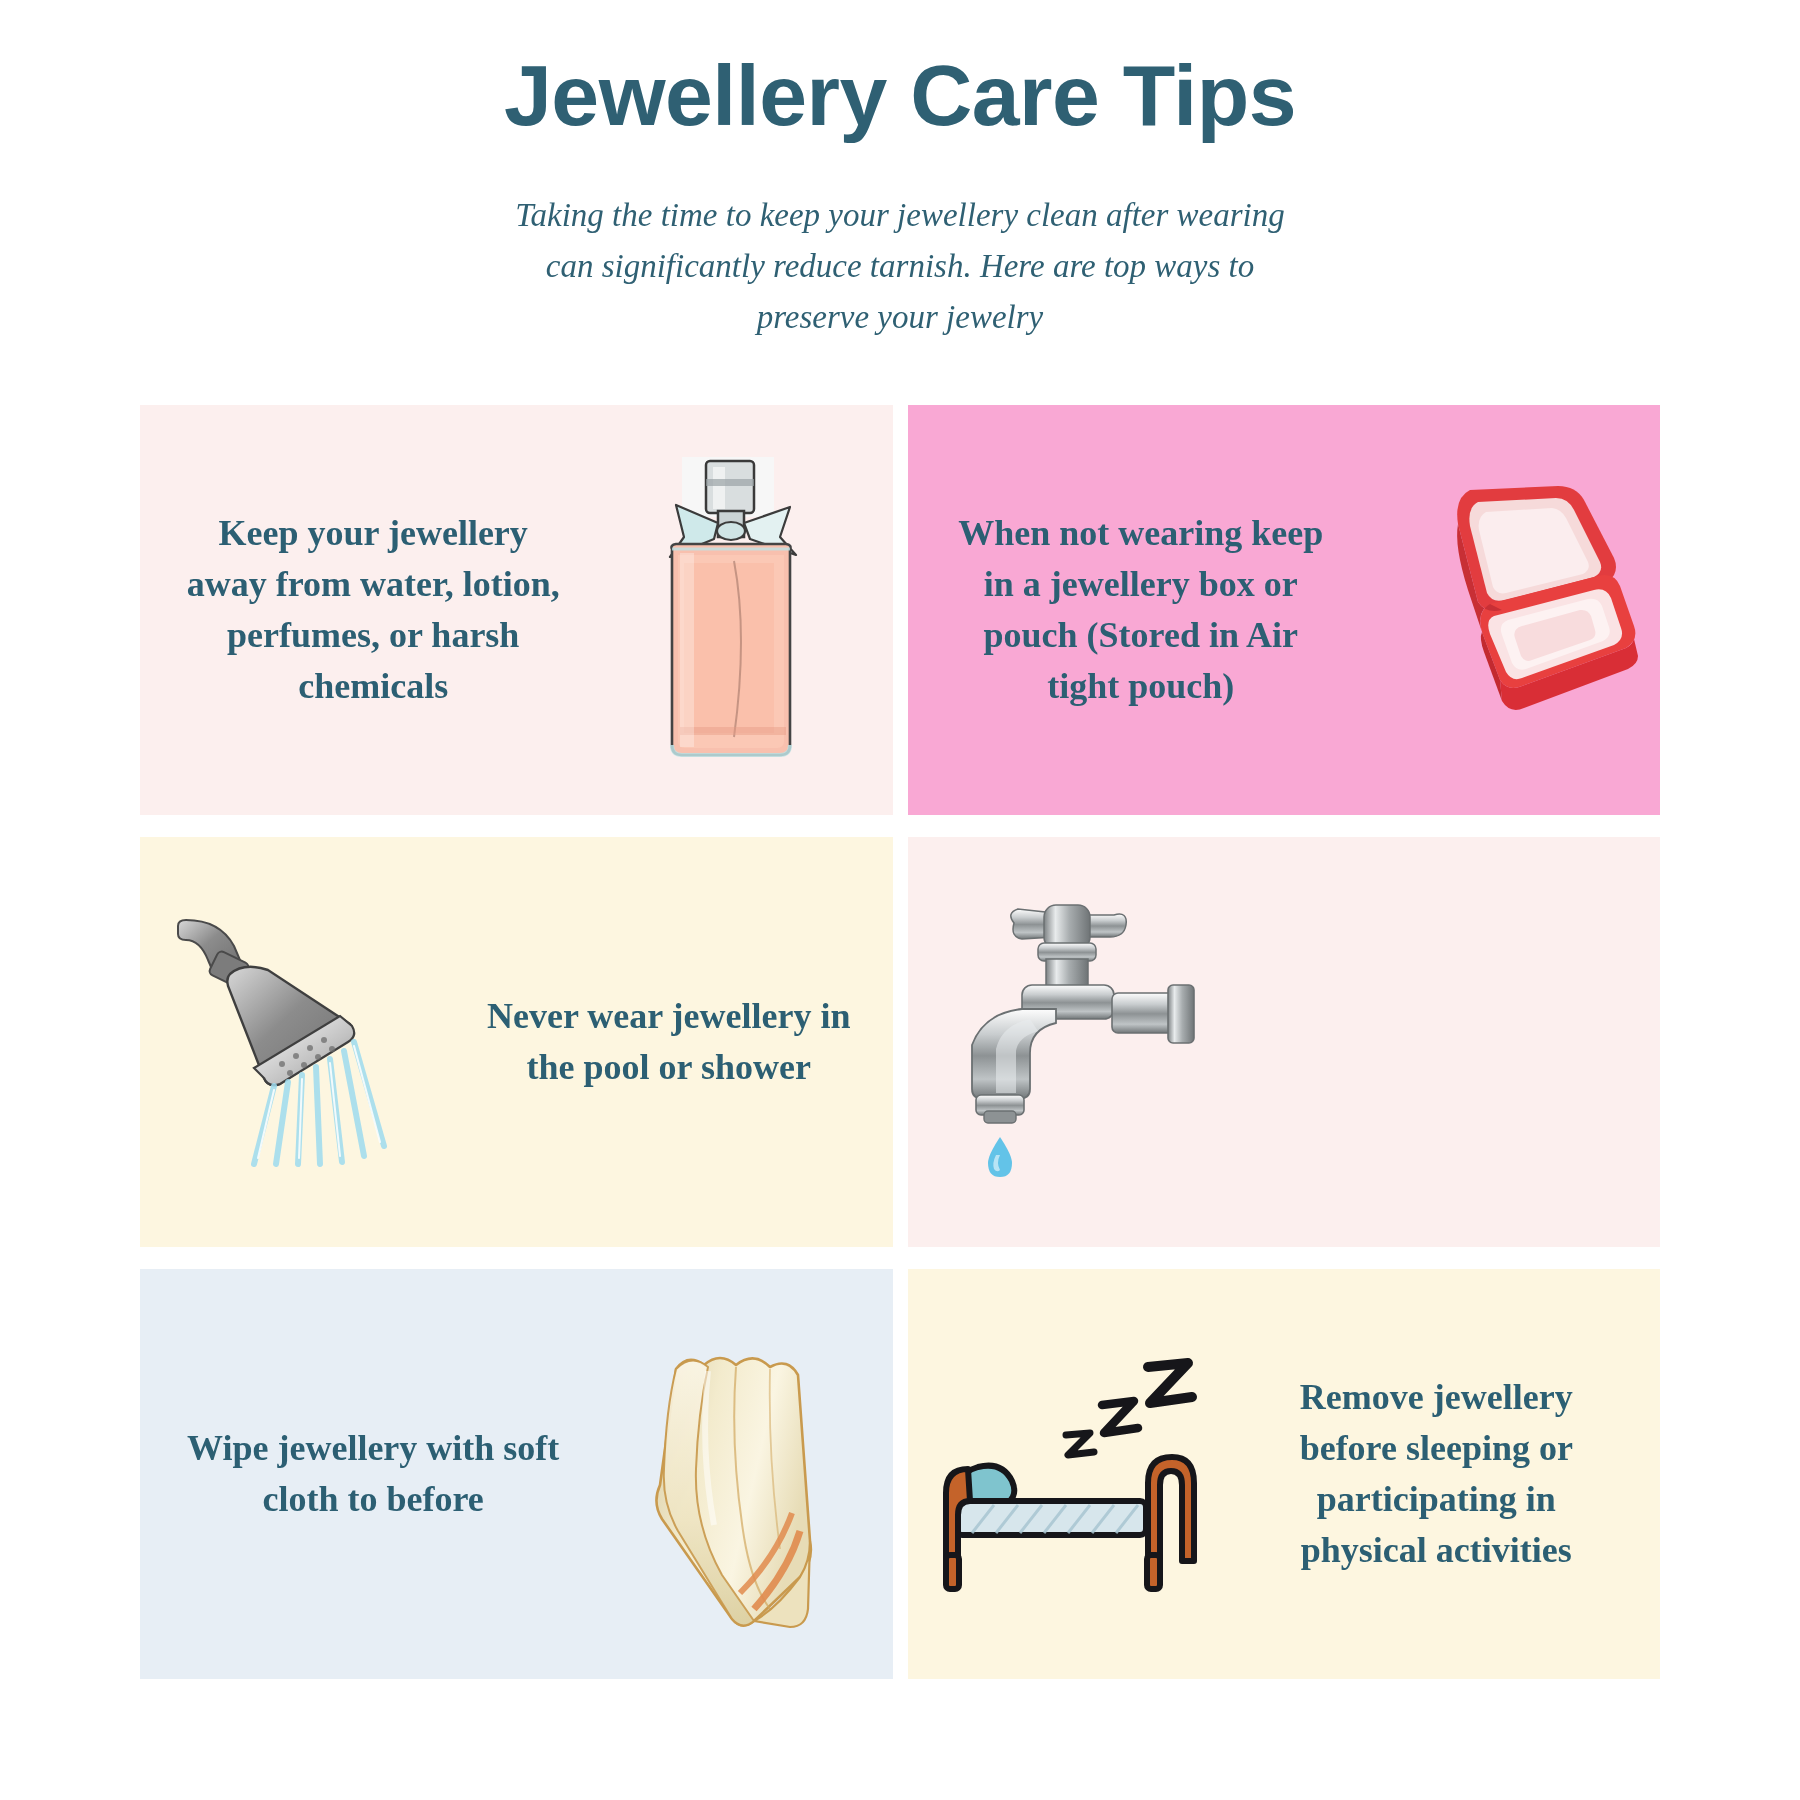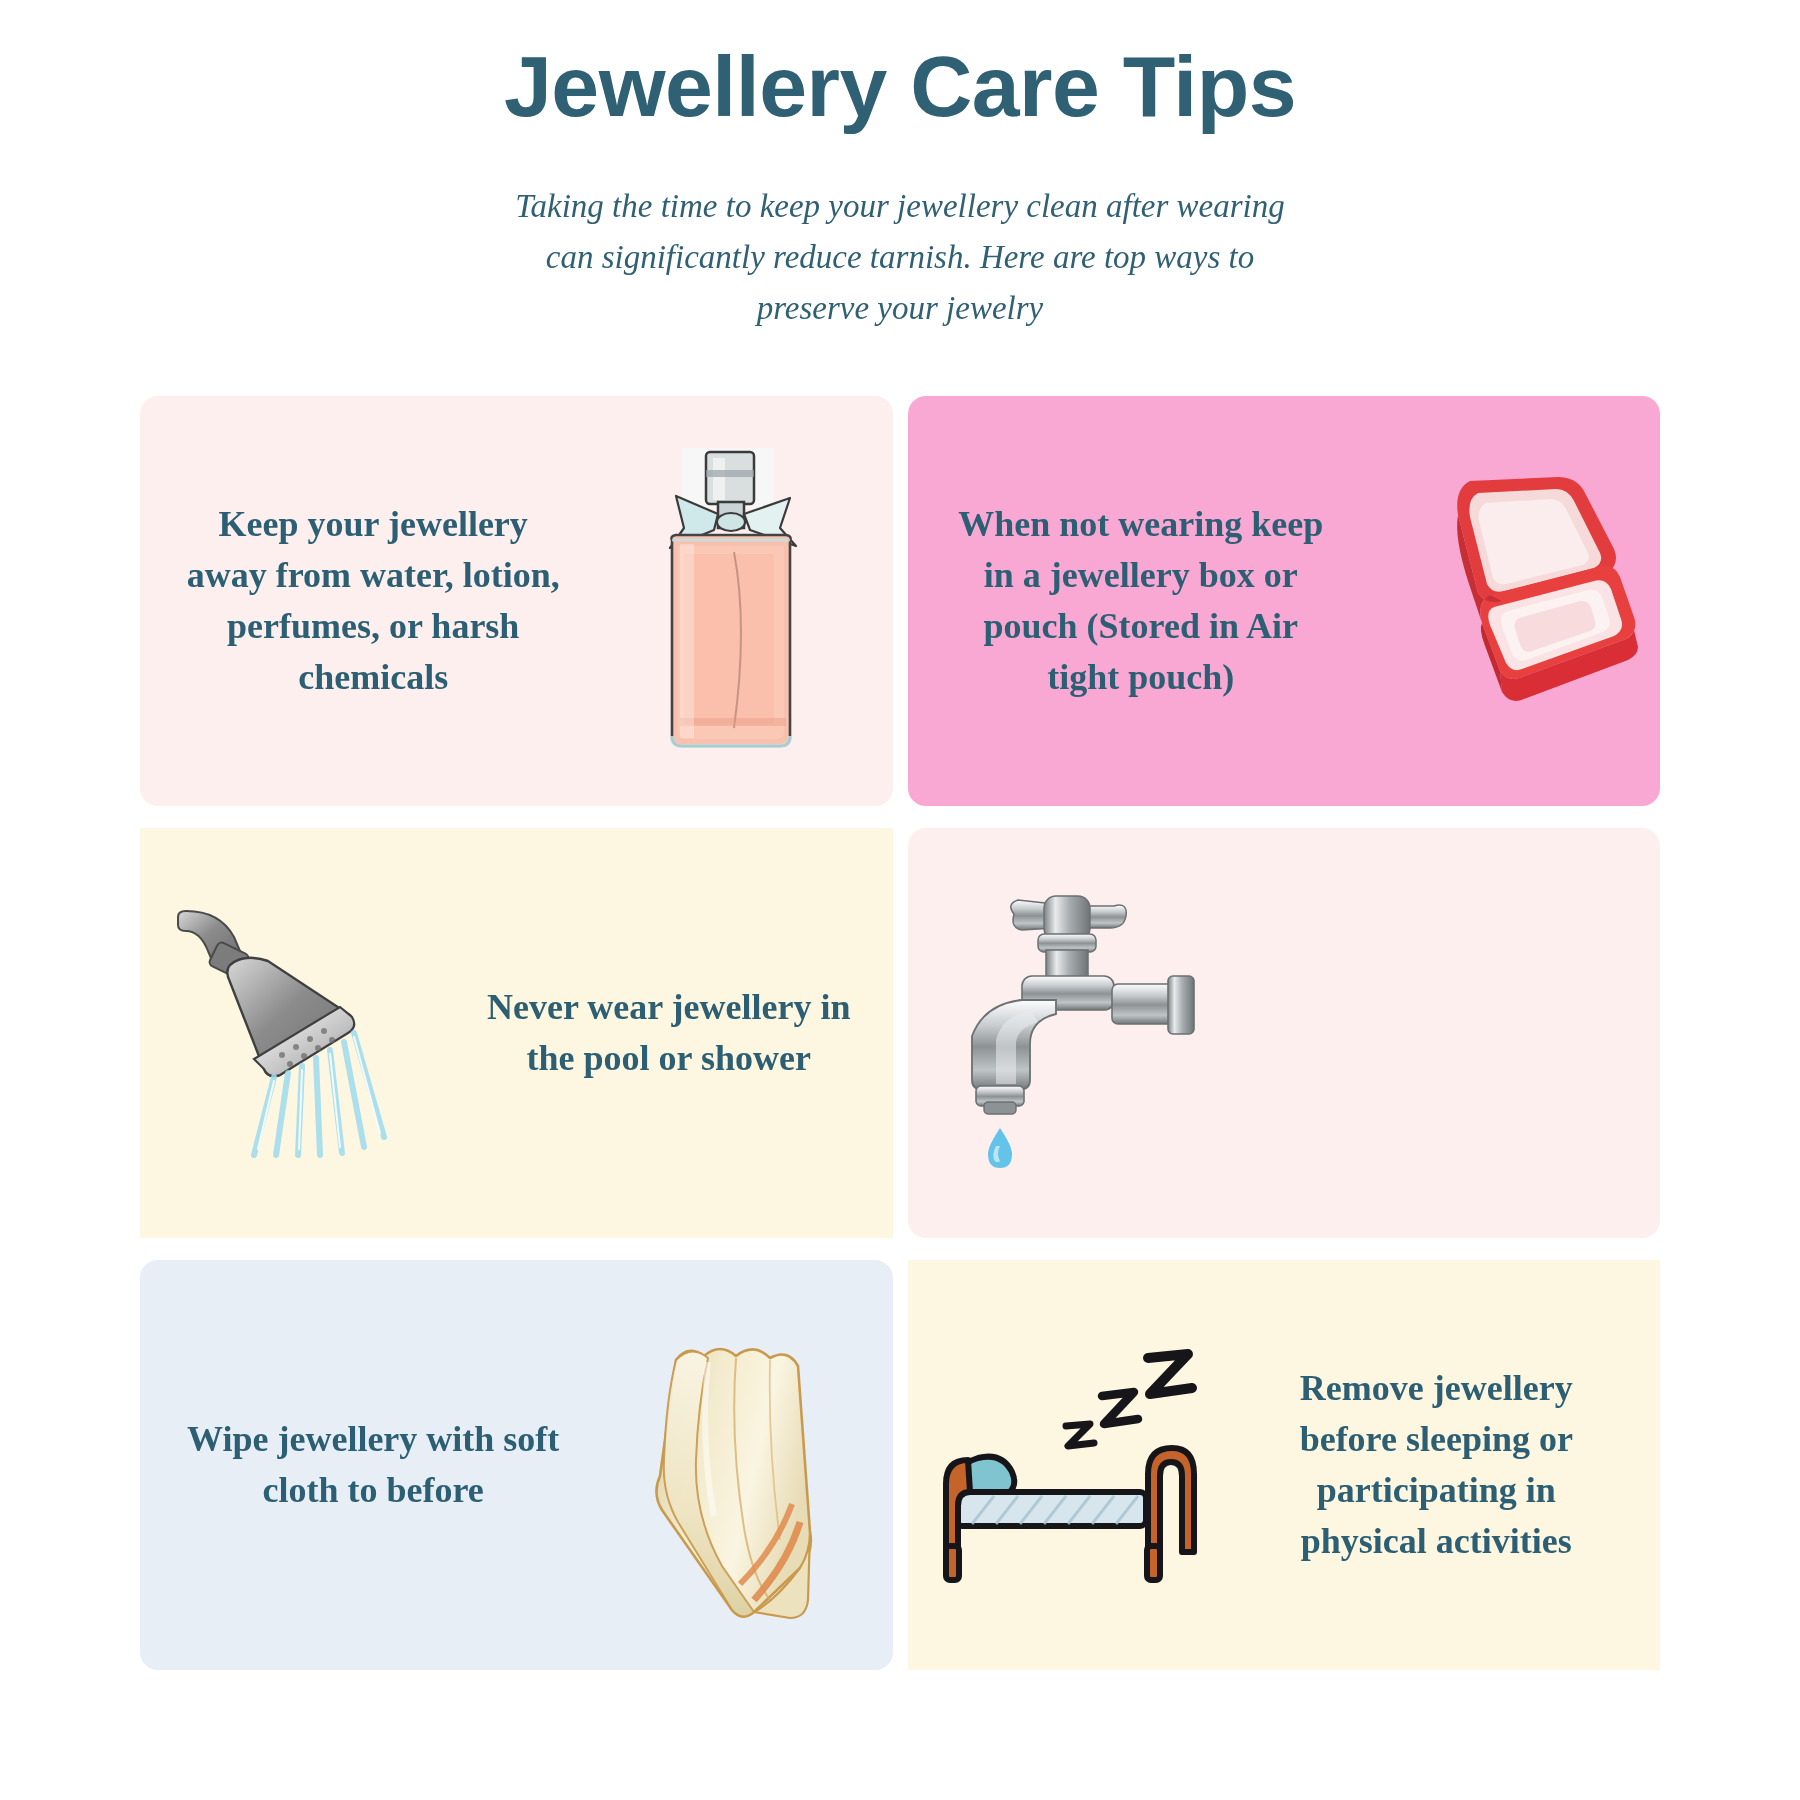--- a/index.html
+++ b/index.html
@@ -2,21 +2,21 @@
 <html><head>
 <meta charset="utf-8">
 <style>
   * { margin:0; padding:0; box-sizing:border-box; }
   html,body { width:1800px; height:1800px; }
   body {
     background:#ffffff;
     font-family:"Liberation Serif", serif;
     overflow:hidden;
   }
-  .page { position:relative; width:1800px; height:1800px; padding-top:21px; }
+  .page { position:relative; width:1800px; height:1800px; padding-top:30px; }
 
   .header { text-align:center; }
   .title {
     font-family:"Liberation Sans", sans-serif;
     font-weight:bold;
     font-size:86px;
     color:#2F6073;
     letter-spacing:-0.5px;
     line-height:1.15;
     margin-top:16px;
@@ -55,21 +55,21 @@
     color:#2C5F73;
     text-align:center;
   }
   .card .art {
     display:flex;
     align-items:center;
     justify-content:center;
   }
 
   
-  .card.text-left  { flex-direction:row;border-radius:18px; }
+  .card.text-left  { flex-direction:row; }
   .card.text-right { flex-direction:row;gap:19px; }
 
   .card.text-left .txt  { flex:1 1 58%; padding:0 10px 0 40px; }
   .card.text-left .art  { flex:0 0 42%; height:100%; }
   .card.text-right .art { flex:0 0 42%; height:100%; }
   .card.text-right .txt { flex:1 1 58%; padding:0 40px 0 10px; }
 
   svg { display:block; }
 </style>
 </head>

